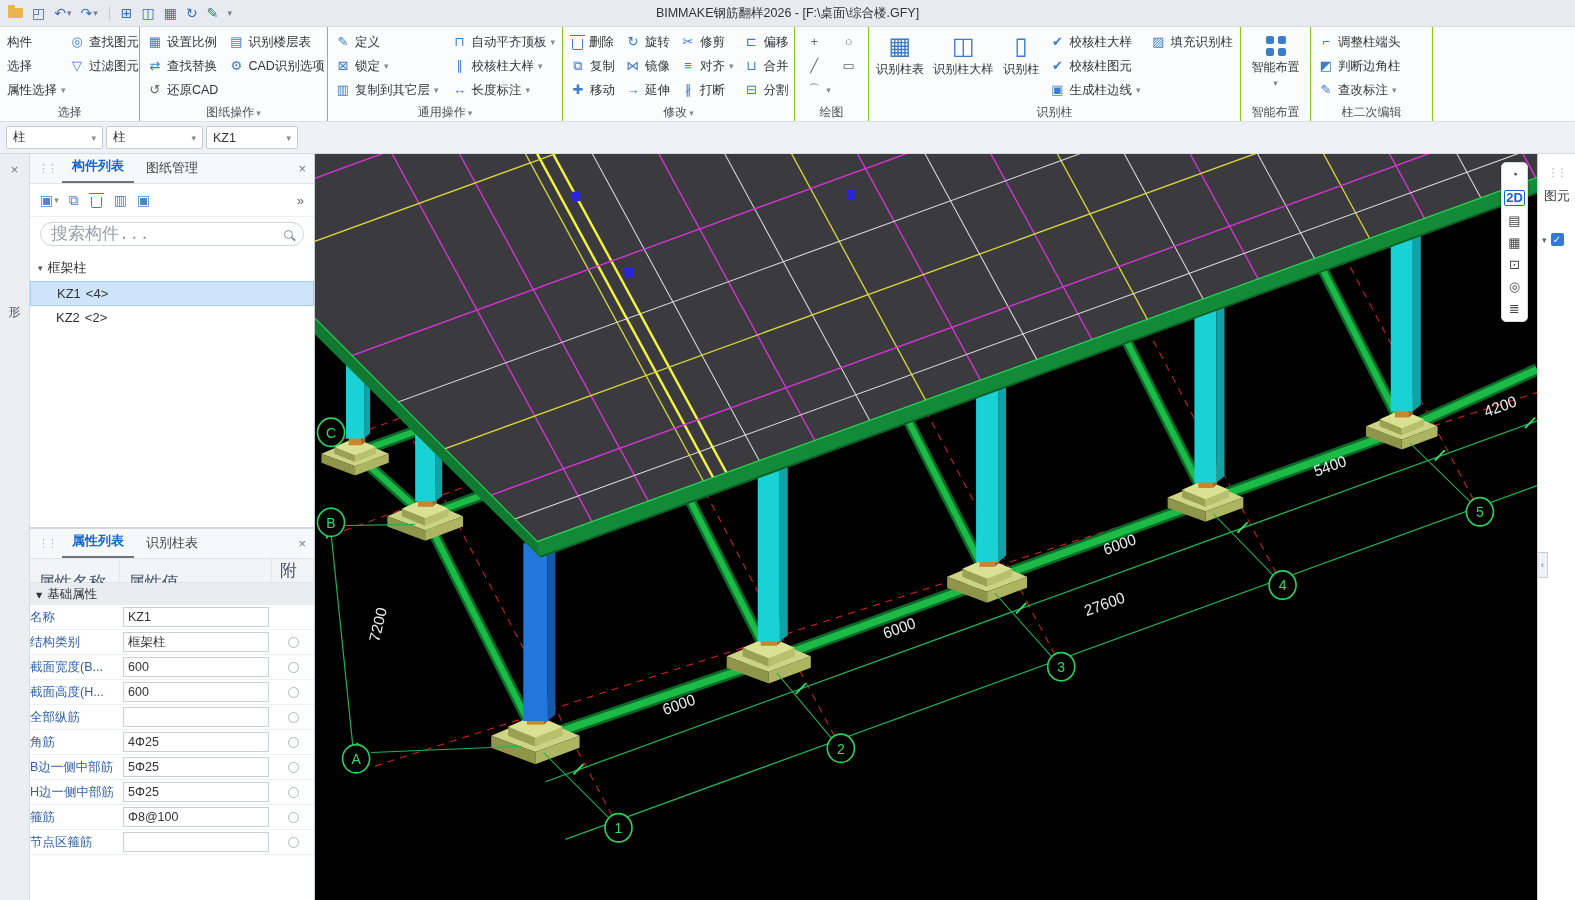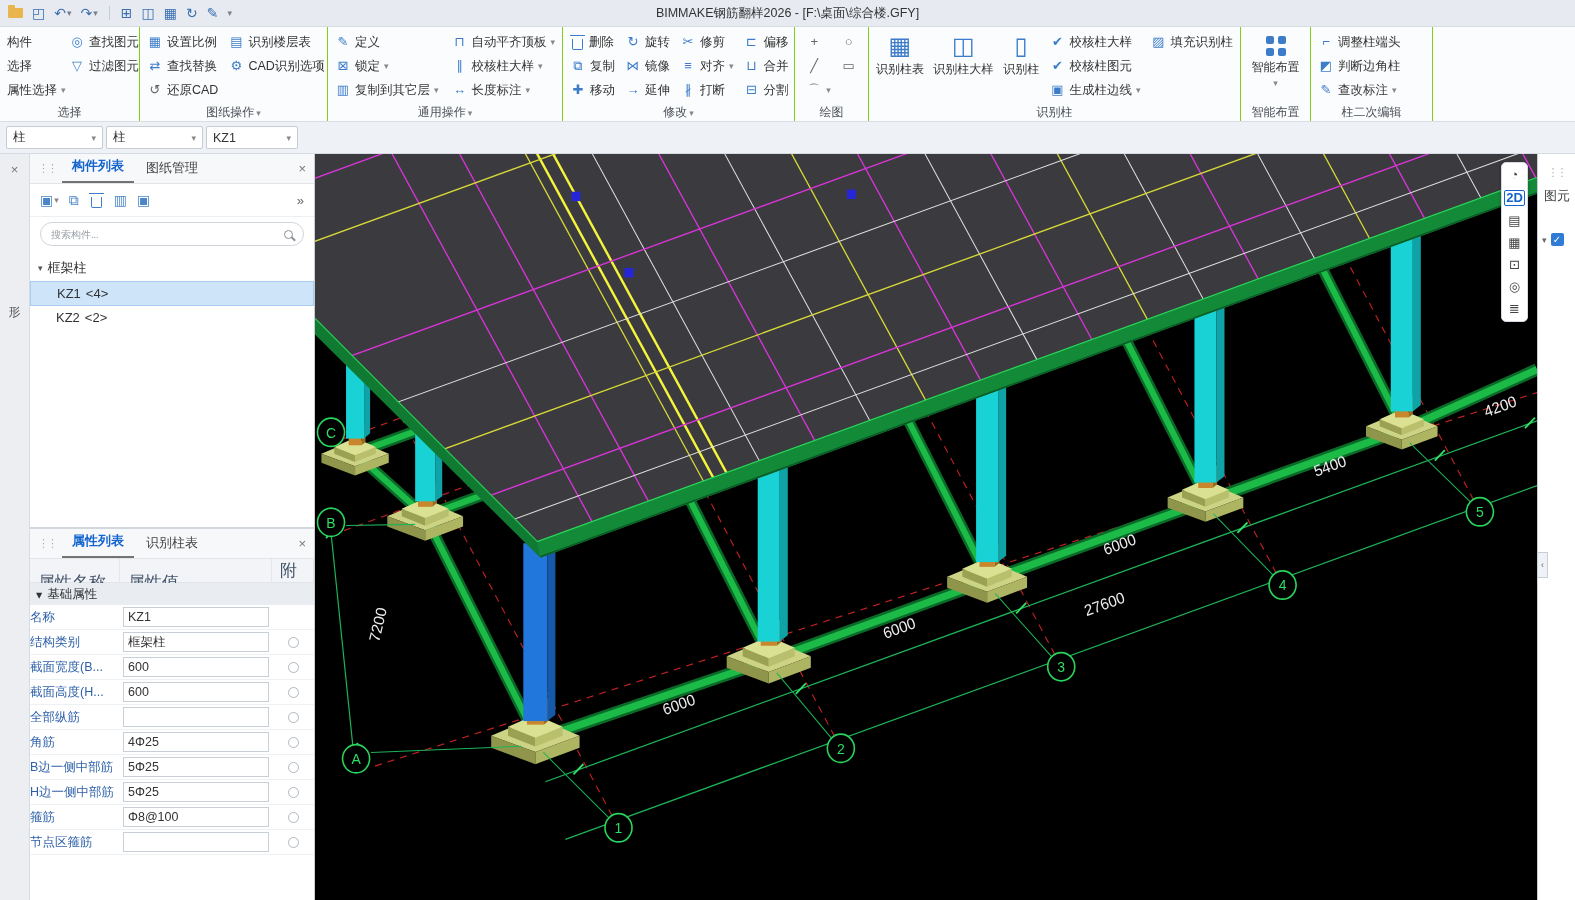--- a/index.html
+++ b/index.html
@@ -53,21 +53,21 @@
   .grip{color:#a9b0b8;font-size:11px;letter-spacing:-2px;align-self:center;margin-right:4px}
   .ptab{padding:5px 10px 6px 10px;font-size:13px;color:#444;cursor:default}
   .ptab.active{color:#1464cf;font-weight:bold;border-bottom:2px solid #737373}
   .pclose{margin-left:auto;align-self:center;color:#777;font-size:13px;cursor:default}
 
   .comp{height:375px;display:flex;flex-direction:column;border-bottom:2px solid #d2d7dd;flex:0 0 375px}
   .ctools{height:33px;display:flex;align-items:center;gap:10px;padding:0 10px;border-bottom:1px solid #edf0f3;flex:0 0 33px}
   .ctools .ti{color:#4a86c8;font-size:14px;cursor:default;display:flex;align-items:center;gap:1px}
   .ctools .more{margin-left:auto;color:#666;font-size:13px}
   .csearch{margin:5px 10px;height:24px;border:1px solid #d0d5db;border-radius:12px;display:flex;align-items:center;padding:0 10px;gap:6px;flex:0 0 24px}
-  .csearch input{border:none;outline:none;flex:1;font-size:10px;color:#0369a1;font-family:Liberation Serif, serif;background:transparent}
+  .csearch input{border:none;outline:none;flex:1;font-size:17px;color:#0369a1;font-family:Liberation Mono, monospace;background:transparent}
   .csearch input::placeholder{color:#9aa0a8}
   .mag{width:9px;height:9px;border:1.5px solid #8a9099;border-radius:50%;position:relative;display:inline-block;flex:0 0 9px}
   .mag::after{content:"";position:absolute;width:5px;height:1.5px;background:#8a9099;transform:rotate(45deg);right:-4px;bottom:-2px}
   .tree{flex:1;overflow:hidden;padding-top:4px}
   .tgroup{display:flex;align-items:center;gap:5px;padding:4px 8px;font-size:13px;color:#333}
   .tgroup .tcaret{font-size:9px;color:#555}
   .titem{display:flex;gap:5px;padding:4px 8px 4px 26px;font-size:13px;color:#333;cursor:default}
   .titem.selected{background:#cde4f9;border:1px solid #a8cdf0}
 
   .prop{flex:1;display:flex;flex-direction:column;min-height:0}

